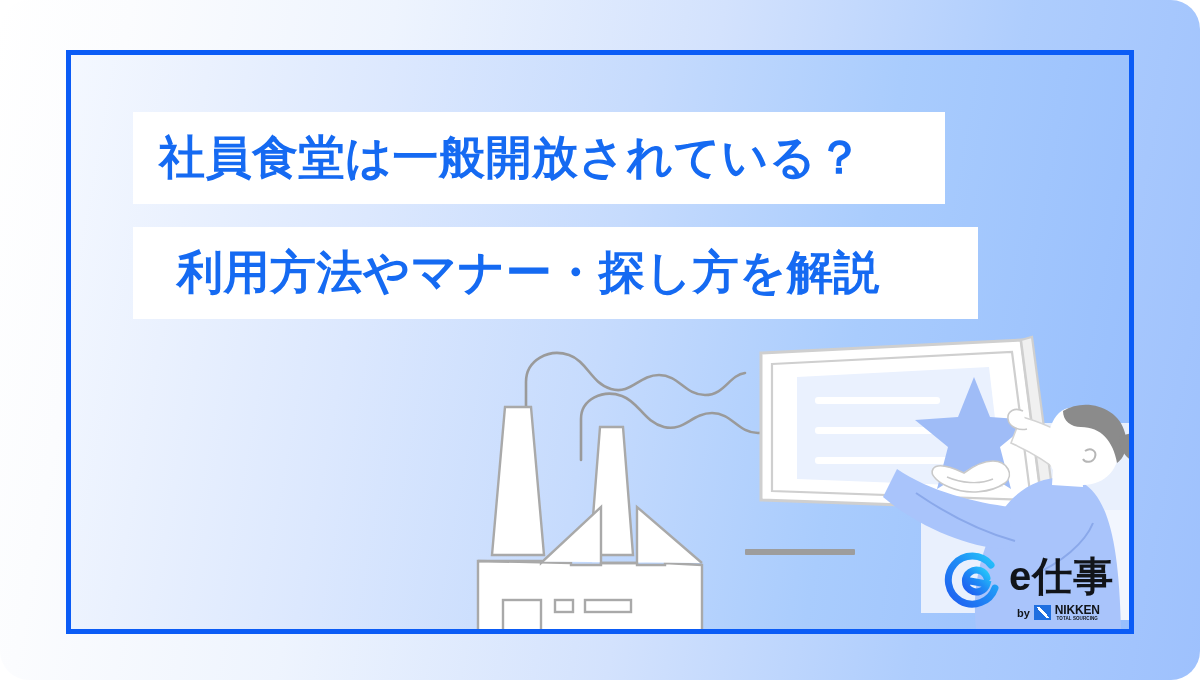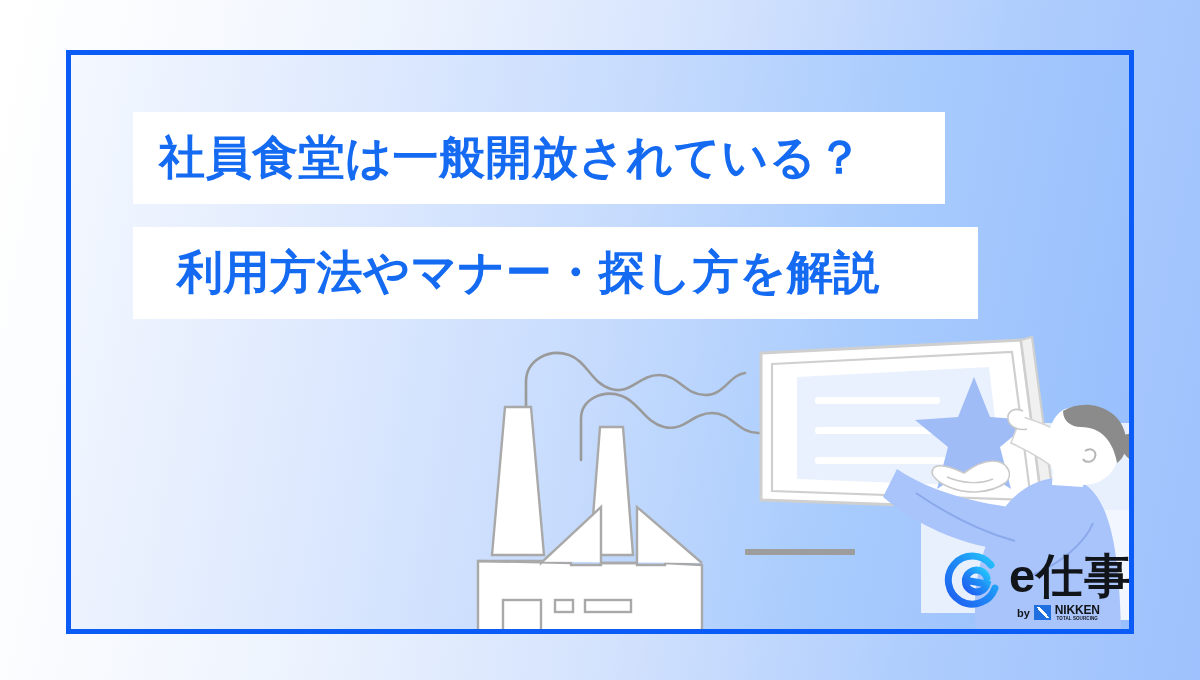--- a/index.html
+++ b/index.html
@@ -9,20 +9,21 @@
     height: 680px;
     overflow: hidden;
     font-family: "Liberation Sans", "DejaVu Sans", sans-serif;
   }
 
   #page {
     position: relative;
     width: 1200px;
     height: 680px;
     background: linear-gradient(100deg, #ffffff 0%, #fbfcfe 10%, #eef4fe 30%, #d3e2fd 55%, #aecdfd 78%, #9ec1fd 100%);
+    border-radius: 29px;
   }
 
   
   #frame {
     position: absolute;
     left: 66px;
     top: 50px;
     width: 1068px;
     height: 584px;
     border: 5px solid #0b5cf6;
@@ -75,21 +76,21 @@
     position: absolute;
     left: 872px;   
     top: 493px;    
     width: 190px;
     height: 80px;
   }
   #logo-mark { position: absolute; left: 0; top: 2px; width: 60px; height: 58px; }
   #logo-word {
     position: absolute;
     left: 66px; top: 0px;
-    font-size: 47px;
+    font-size: 40px;
     font-weight: 700;
     color: #111419;
     letter-spacing: 1px;
     line-height: 56px;
     white-space: nowrap;
   }
   #logo-by {
     position: absolute;
     left: 74px;
     top: 56px;

